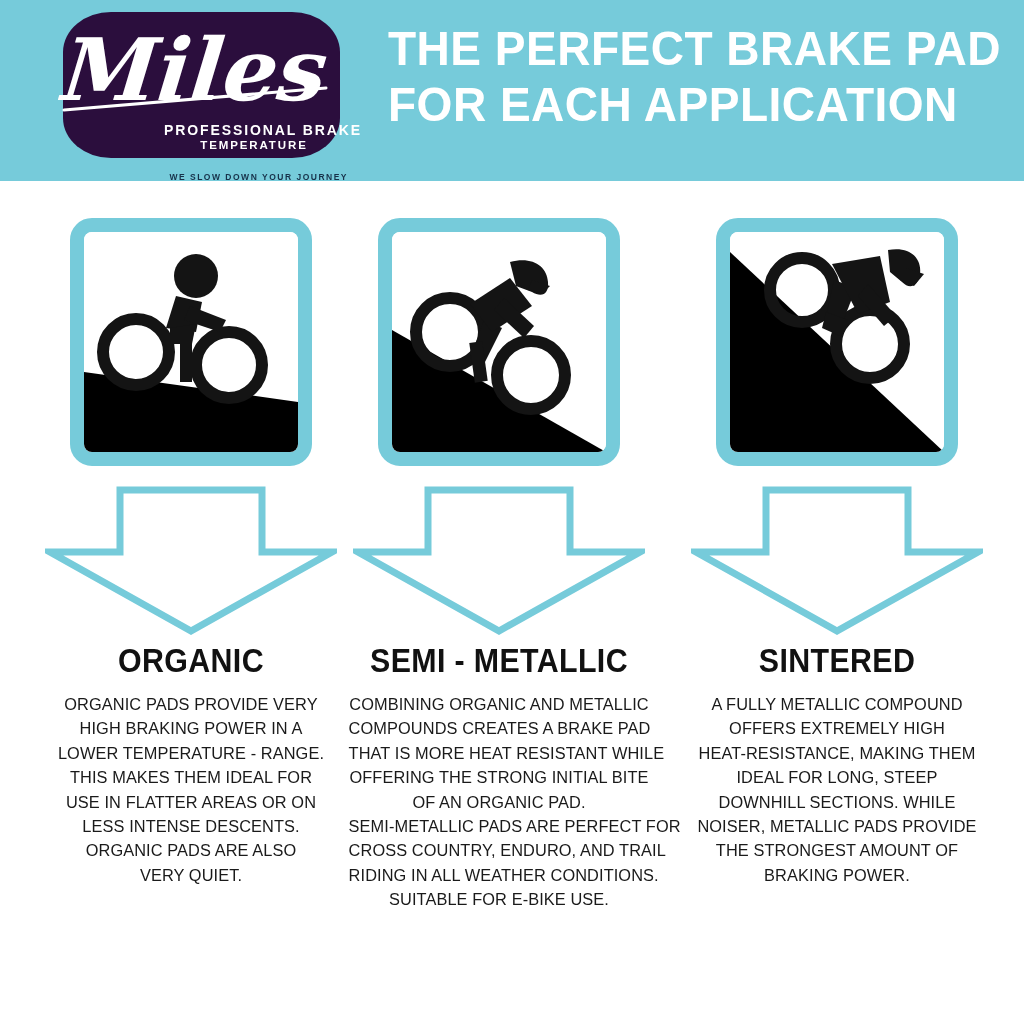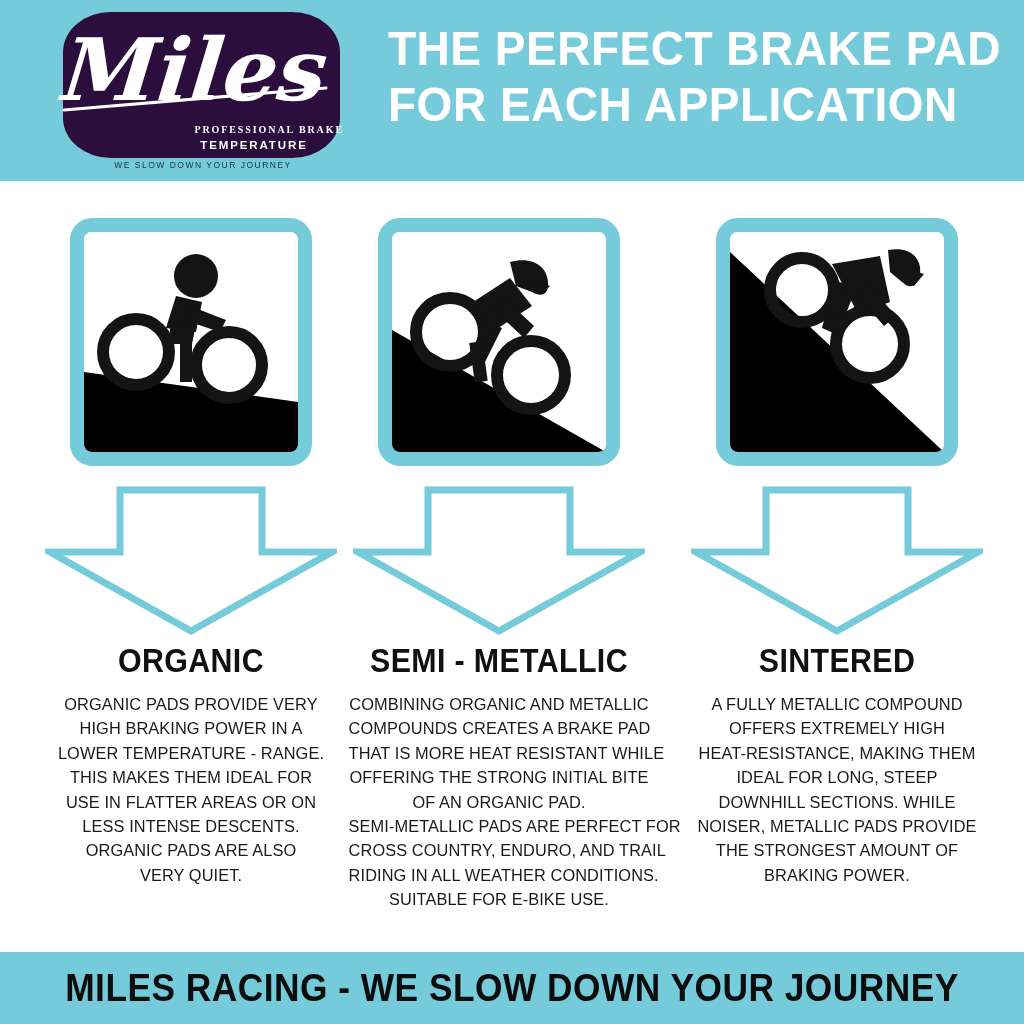--- a/index.html
+++ b/index.html
@@ -53,24 +53,24 @@
     width: 287px;
     height: 108px;
     overflow: visible;
   }
   .logo-script svg { display: block; }
   .logo-sub1 {
     position: absolute;
     left: 106px;
     top: 111px;
     width: 180px;
-    text-align: right;
+    text-align: left;
     color: #ffffff;
-    font-family: Liberation Serif, serif;
-    font-size: 10px;
+    font-family: Liberation Sans, sans-serif;
+    font-size: 14px;
     font-weight: bold;
     letter-spacing: 1.9px;
     line-height: 14px;
     white-space: nowrap;
   }
   .logo-sub2 {
     position: absolute;
     left: 106px;
     top: 126px;
     width: 180px;
@@ -79,27 +79,27 @@
     font-family: "Liberation Sans", sans-serif;
     font-size: 11.5px;
     font-weight: bold;
     letter-spacing: 1.9px;
     line-height: 14px;
     white-space: nowrap;
   }
   .logo-tagline {
     position: absolute;
     left: 0px;
-    top: 148px;
+    top: 160px;
     width: 290px;
-    text-align: center;
+    text-align: right;
     color: #17324A;
     font-family: "Liberation Sans", sans-serif;
     font-size: 8.5px;
-    font-weight: normal;
+    font-weight: bold;
     letter-spacing: 1.5px;
     white-space: nowrap;
   }
 
   .header-title {
     position: absolute;
     left: 388px;
     top: 20px;
     width: 600px;
     color: #ffffff;
@@ -367,17 +367,14 @@
       <span class="bl">OFFERS EXTREMELY HIGH</span>
       <span class="bl">HEAT-RESISTANCE, MAKING THEM</span>
       <span class="bl">IDEAL FOR LONG, STEEP</span>
       <span class="bl">DOWNHILL SECTIONS. WHILE</span>
       <span class="bl">NOISER, METALLIC PADS PROVIDE</span>
       <span class="bl">THE STRONGEST AMOUNT OF</span>
       <span class="bl">BRAKING POWER.</span>
     </div>
   </div>
 
-  <div class="footer-band">
-    <div class="footer-text">MILES RACING - WE SLOW DOWN YOUR JOURNEY</div>
-  </div>
 
 </div>
 
 </body></html>

